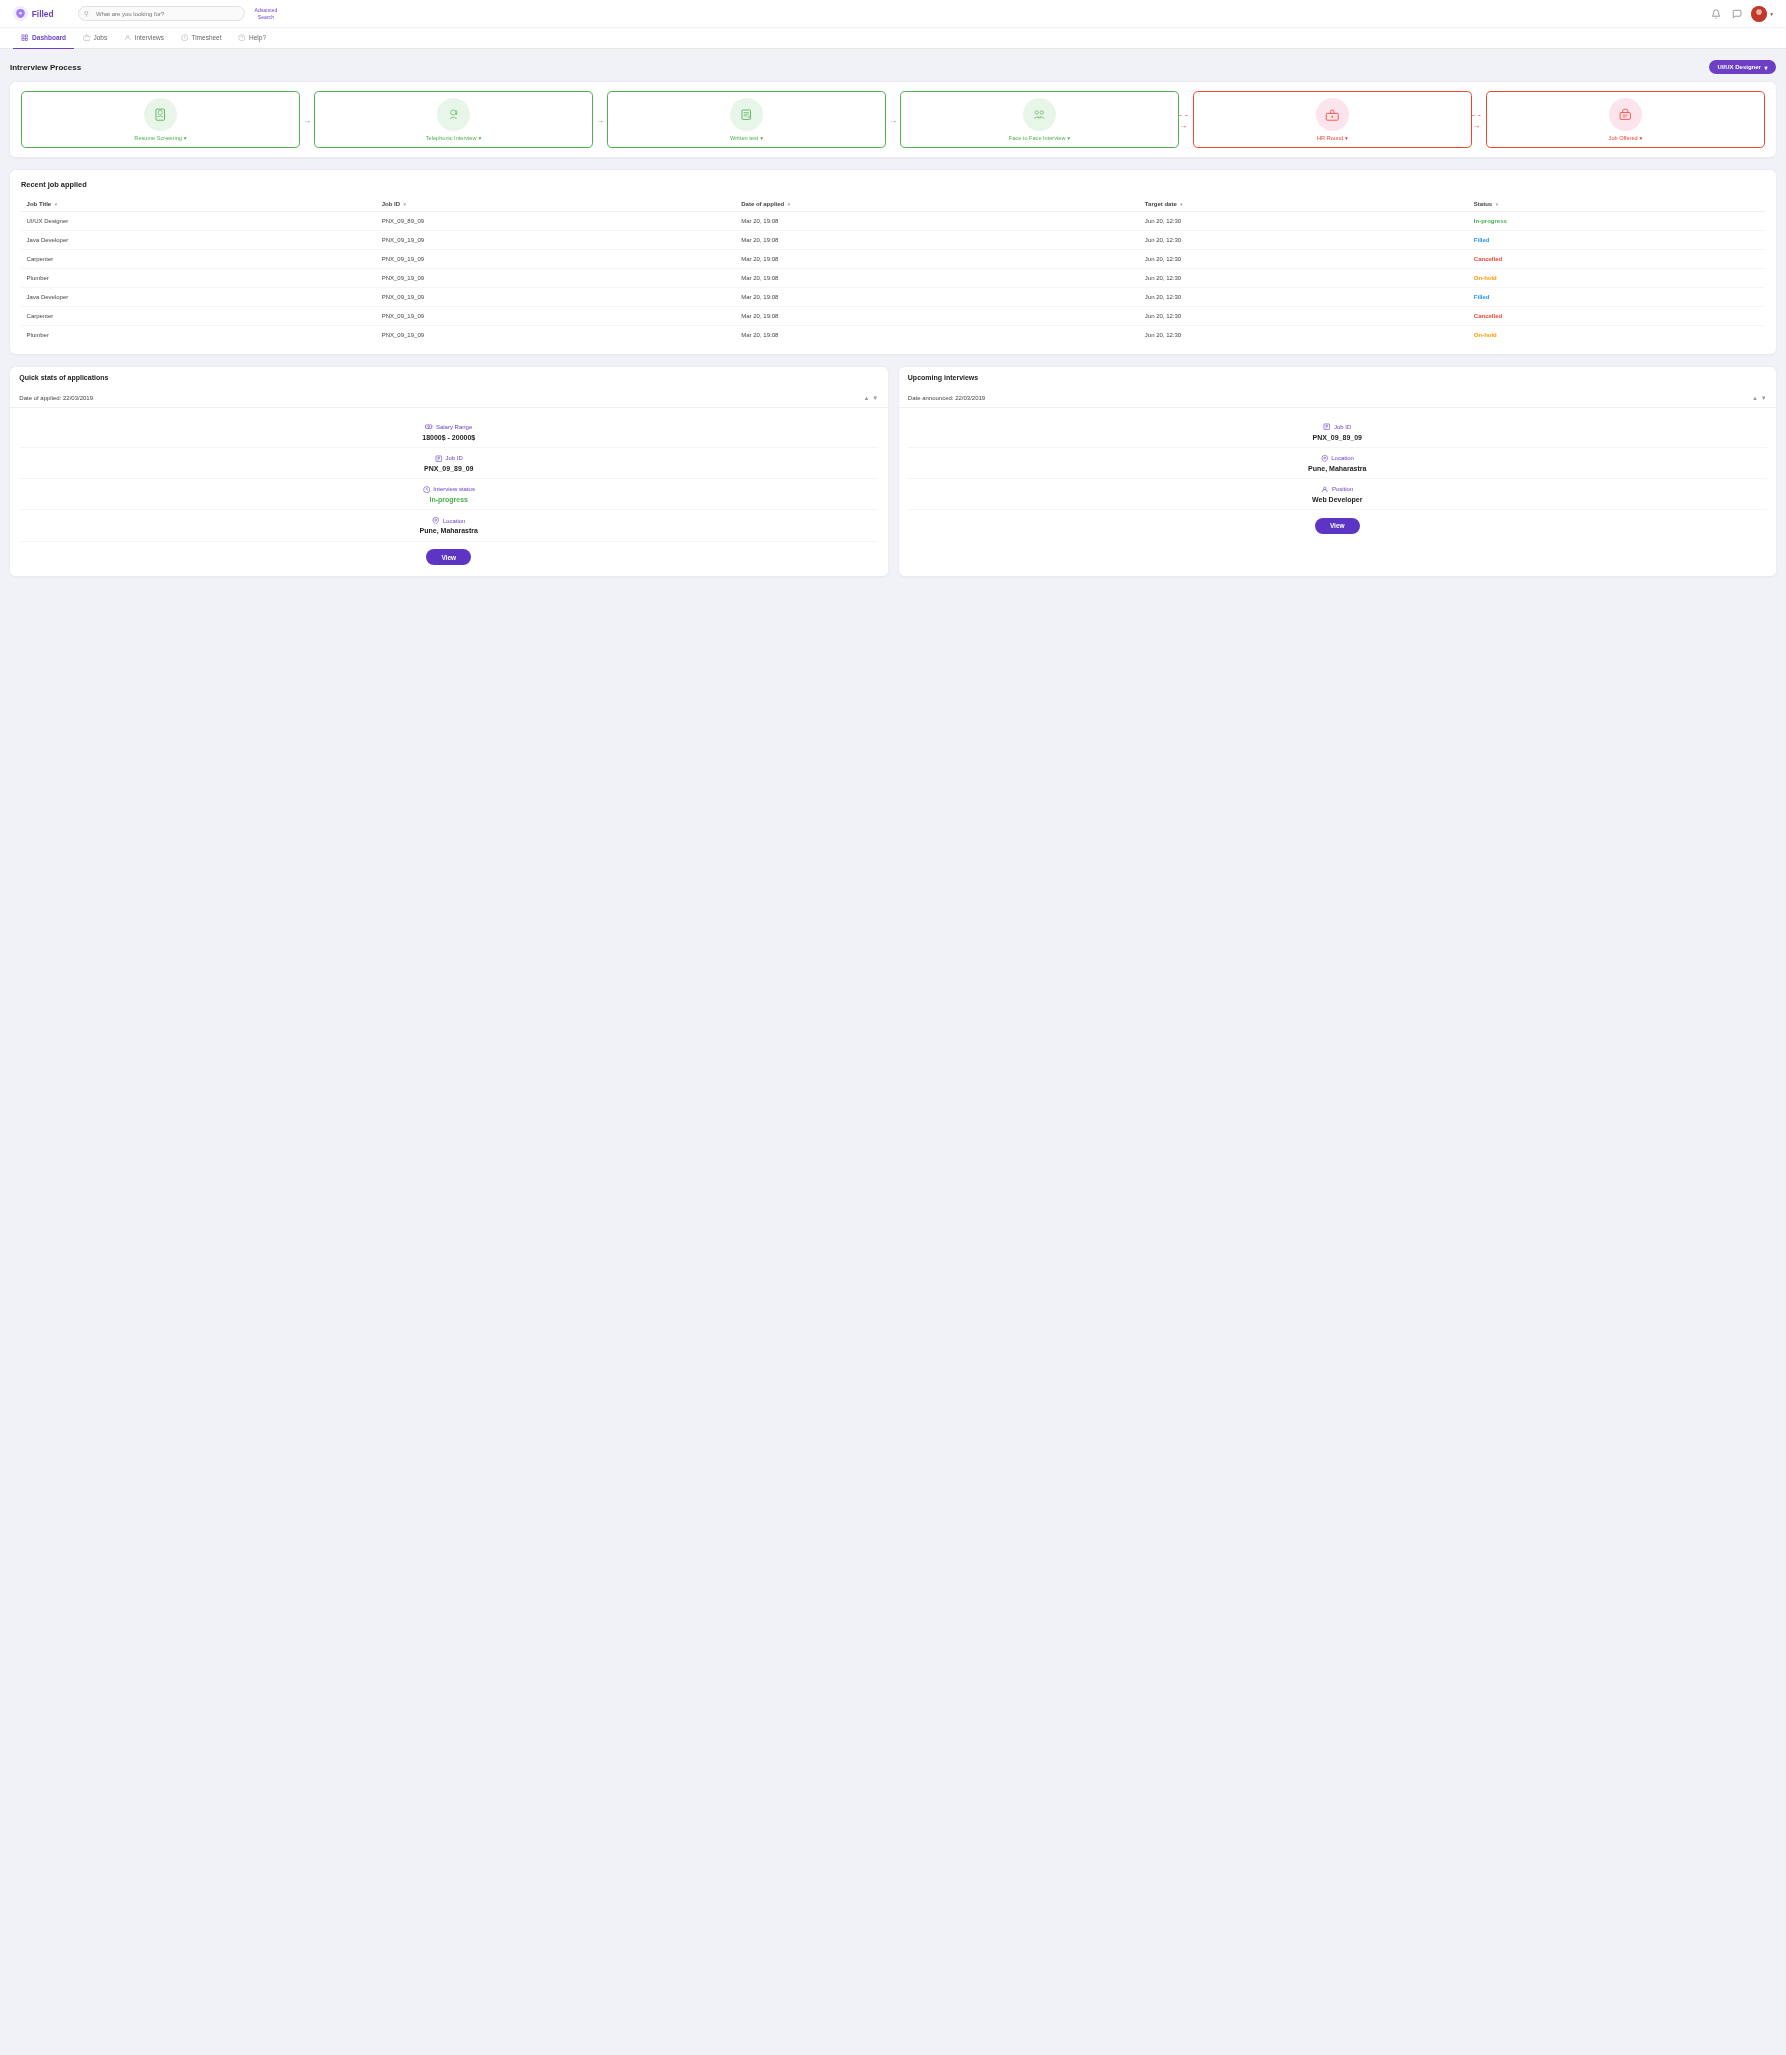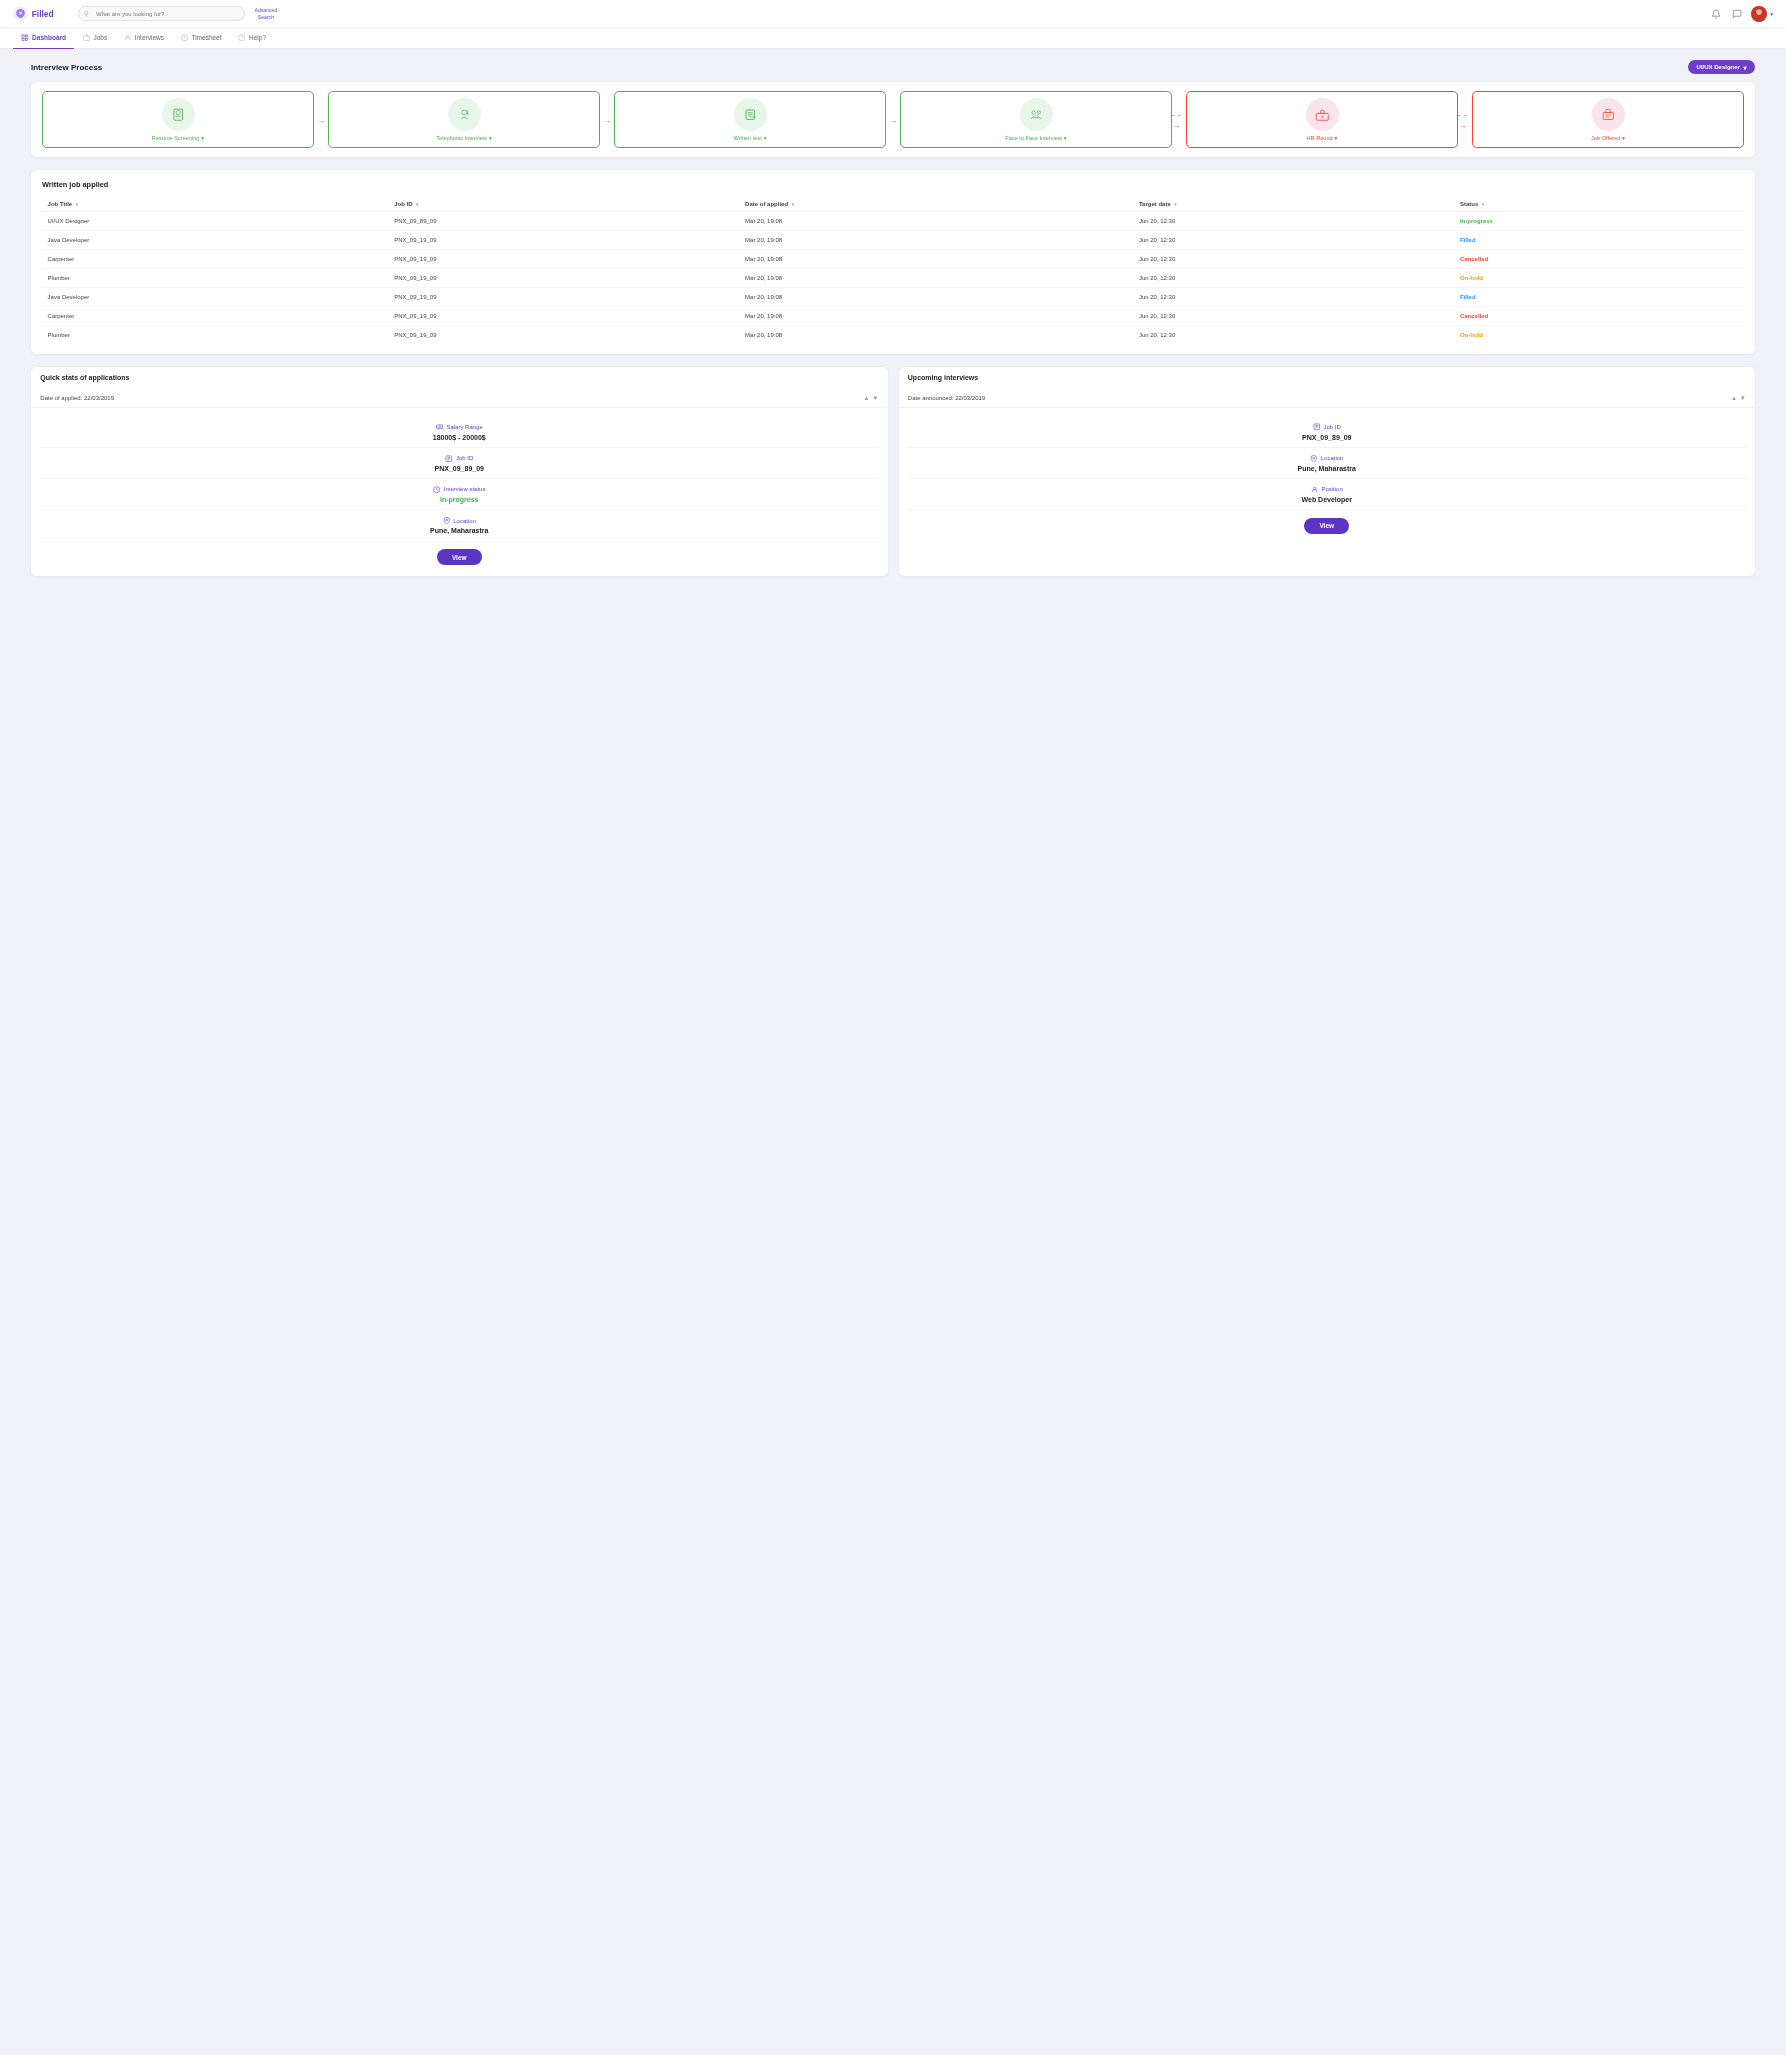--- a/index.html
+++ b/index.html
@@ -20,21 +20,21 @@
     .chevron-down { font-size: 5.6px; color: #666; }
 
     
     .nav { background: #fff; padding: 0 13px; display: flex; gap: 0; border-bottom: 0.5px solid #e8e8e8; }
     .nav-item { padding: 6.5px 8.4px; font-size: 6.5px; color: #666; cursor: pointer; display: flex; align-items: center; gap: 3.3px; border-bottom: 1.4px solid transparent; margin-bottom: -0.5px; }
     .nav-item.active { color: #6c3fc5; border-bottom-color: #6c3fc5; font-weight: 600; }
     .nav-item svg { opacity: 0.6; }
     .nav-item.active svg { opacity: 1; }
 
     
-    .main { padding: 11px 31px; }
+    .main { padding: 11px 10px; }
 
     
     .section-header { display: flex; align-items: center; justify-content: space-between; margin-bottom: 7.4px; }
     .section-title { font-size: 8px; font-weight: 600; color: #222; }
     .role-badge { background: #6c3fc5; color: #fff; border-radius: 10.2px; padding: 3.7px 8.4px; font-size: 6px; font-weight: 600; display: flex; align-items: center; gap: 3.7px; cursor: pointer; }
 
     
     .process-steps { display: flex; align-items: center; gap: 0; background: #fff; border-radius: 5.6px; padding: 9.3px 11px; margin-bottom: 13px; box-shadow: 0 0.5px 2.8px rgba(0,0,0,0.06); }
     .step-card { display: flex; flex-direction: column; align-items: center; gap: 4.7px; min-width: 65px; padding: 5.6px 7.4px; border: 0.9px solid #4caf50; border-radius: 4.7px; background: #fff; flex: 1; }
     .step-card.danger { border-color: #f44336; }
@@ -270,21 +270,21 @@
           </svg>
       </div>
       <div class="step-label danger">
         <span>Job Offered</span>
         <span>▾</span>
       </div>
     </div>
   </div>
 
   <div class="table-section">
-    <div class="table-section-title">Written job applied</div>
+    <div class="table-section-title">Recent job applied</div>
     <table>
       <thead>
         <tr>
           <th>Job Title <span class="sort-icon">▾</span></th>
           <th>Job ID <span class="sort-icon">▾</span></th>
           <th>Date of applied <span class="sort-icon">▾</span></th>
           <th>Target date <span class="sort-icon">▾</span></th>
           <th>Status <span class="sort-icon">▾</span></th>
         </tr>
       </thead>

